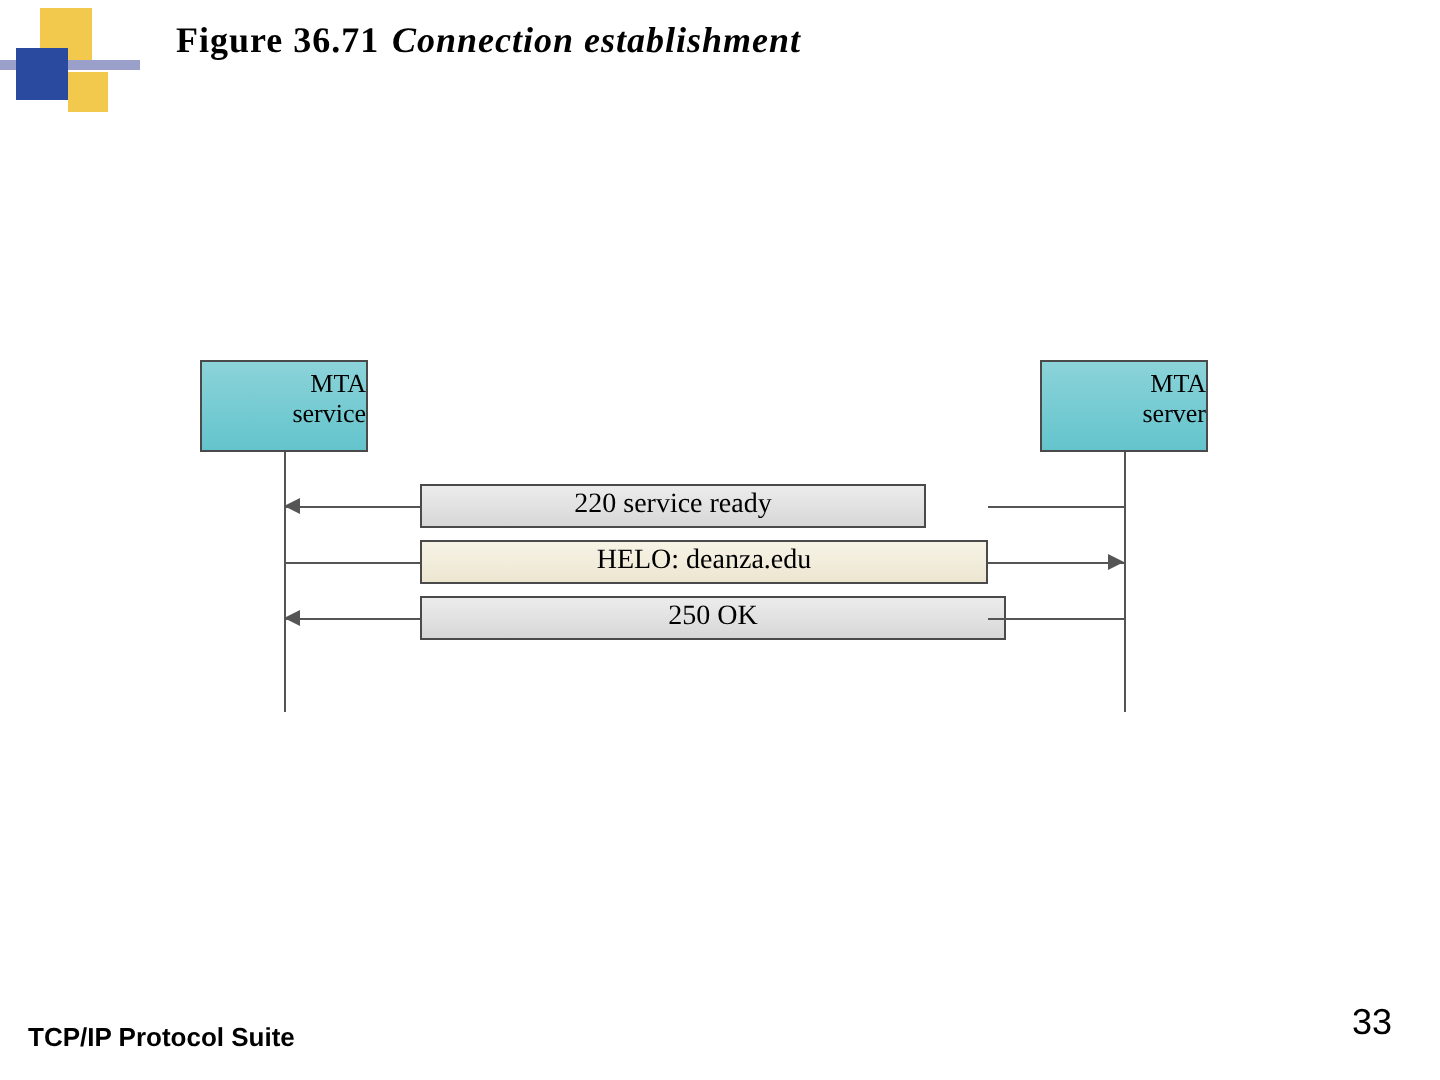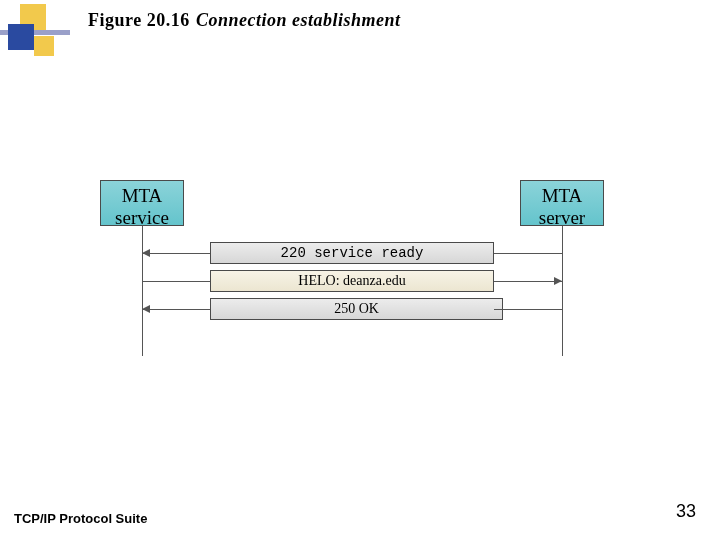--- a/index.html
+++ b/index.html
@@ -53,23 +53,23 @@
   }
 
   
   .mta-box {
     position: absolute;
     width: 84px;
     height: 46px;
     background: linear-gradient(180deg, #8bd3d9 0%, #64c4cc 100%);
     border: 1px solid #4a4a4a;
     box-sizing: border-box;
-    text-align: center;
+    text-align: right;
     font-family: "Times New Roman", serif;
-    font-size: 19px;
+    font-size: 13px;
     line-height: 1.15;
     padding-top: 4px;
   }
 
   
   .lifeline {
     position: absolute;
     width: 0;
     border-left: 1.5px solid #555;
     top: 46px;
@@ -131,40 +131,40 @@
 </head>
 <body>
 
 <div class="logo" style="left:0;top:0;width:70px;height:70px;">
   <div class="sq" style="left:20px; top:4px;  width:26px; height:26px; background:#f2c94c;"></div>
   <div class="sq" style="left:0px;  top:30px; width:70px; height:5px;  background:#9aa0c9;"></div>
   <div class="sq" style="left:8px;  top:24px; width:26px; height:26px; background:#2a4aa0;"></div>
   <div class="sq" style="left:34px; top:36px; width:20px; height:20px; background:#f2c94c;"></div>
 </div>
 
-<div class="figure-title">Figure 20.16</div>
+<div class="figure-title">Figure 36.71</div>
 <div class="figure-caption">Connection establishment</div>
 
 <div class="diagram">
 
   <div class="mta-box" style="left:40px; top:0;">
     <div>MTA</div>
     <div>service</div>
   </div>
   <div class="lifeline" style="left:82px;"></div>
 
   <div class="mta-box" style="left:460px; top:0;">
     <div>MTA</div>
     <div>server</div>
   </div>
   <div class="lifeline" style="left:502px;"></div>
 
   <div class="arrow-seg" style="left:82px; top:73px; width:68px;"></div>
   <div class="arrowhead left" style="left:82px; top:69px;"></div>
-  <div class="msg gray" style="left:150px; top:62px; width:284px;font-family:Liberation Mono, monospace;">
+  <div class="msg gray" style="left:150px; top:62px; width:253px;">
     <span>220 service ready</span>
   </div>
   <div class="arrow-seg" style="left:434px; top:73px; width:68px;"></div>
 
   <div class="arrow-seg" style="left:82px; top:101px; width:68px;"></div>
   <div class="msg beige" style="left:150px; top:90px; width:284px;">
     <span>HELO: deanza.edu</span>
   </div>
   <div class="arrow-seg" style="left:434px; top:101px; width:68px;"></div>
   <div class="arrowhead right" style="left:494px; top:97px;"></div>

